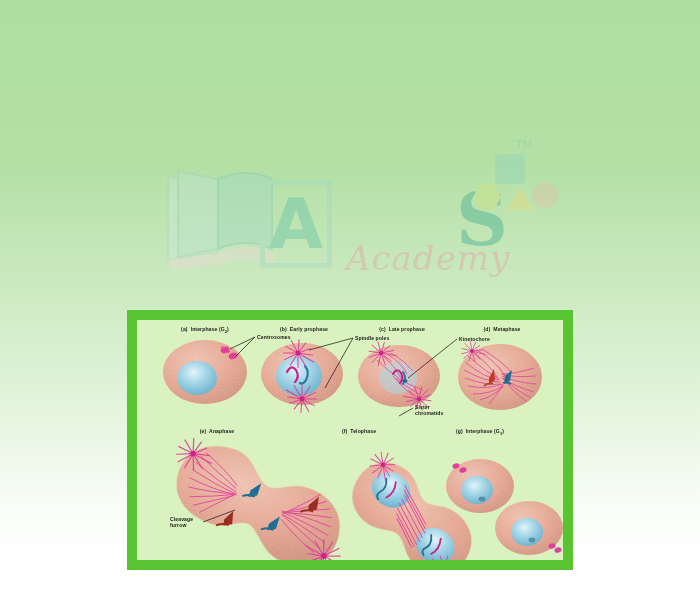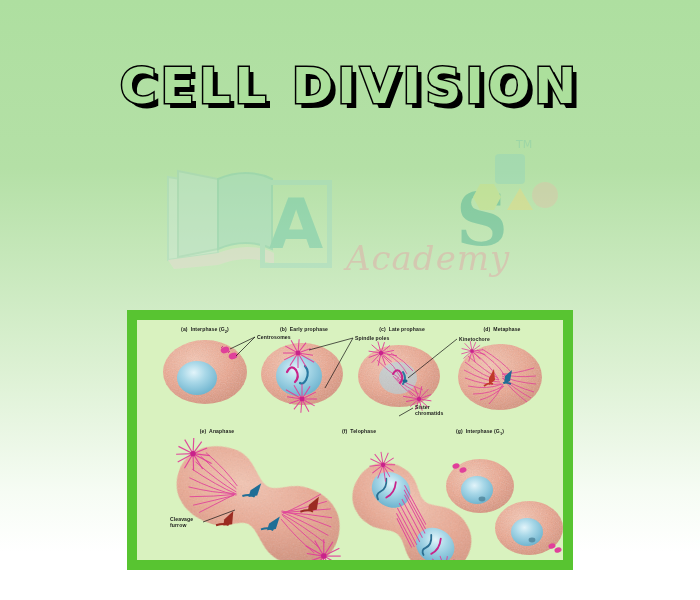--- a/index.html
+++ b/index.html
@@ -78,21 +78,20 @@
     white-space:pre; line-height:6px; letter-spacing:0.1px;
   }
   .lbl.c { text-align:center; transform:translateX(-50%); }
   .lbl sub { font-size:4px; }
 </style>
 </head>
 <body>
 
 <div id="stage">
 
-  <div id="title">CELL DIVISION</div>
 
   <div id="watermark">
     <svg class="wm-book" viewBox="0 0 120 105">
       <path d="M8 12 L8 95 L58 88 L58 20 Z" fill="#cfe8dd" stroke="#a8d8c6" stroke-width="2"></path>
       <path d="M18 6 L18 92 L58 84 L58 14 Z" fill="#bfe2d4" stroke="#9ed0bd" stroke-width="2"></path>
       <path d="M58 14 C76 6 96 6 112 14 L112 84 C96 76 76 76 58 84 Z" fill="#9fd8c4" stroke="#7ec9b1" stroke-width="2"></path>
       <path d="M8 95 L58 88 L58 100 L14 104 Z" fill="#efd9d9"></path>
       <path d="M58 88 C78 80 98 80 114 88 L114 100 C98 92 78 92 58 100 Z" fill="#efd9d9"></path>
     </svg>
     <div class="wm-abox">

